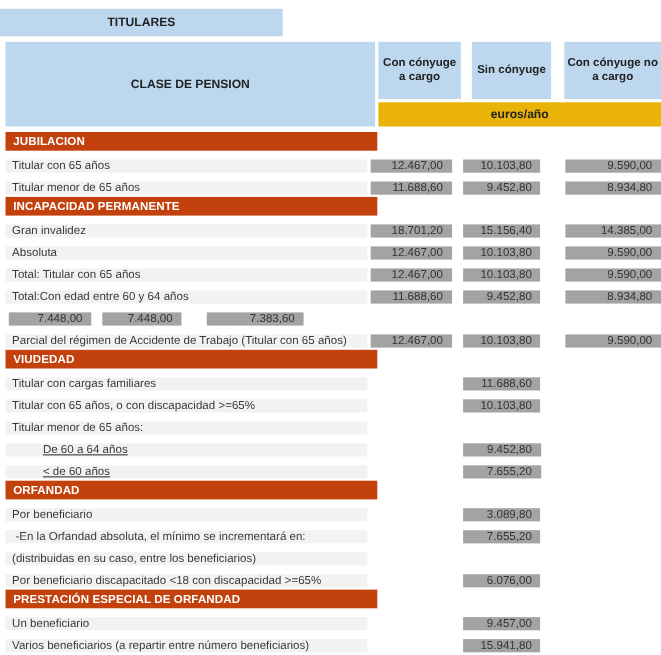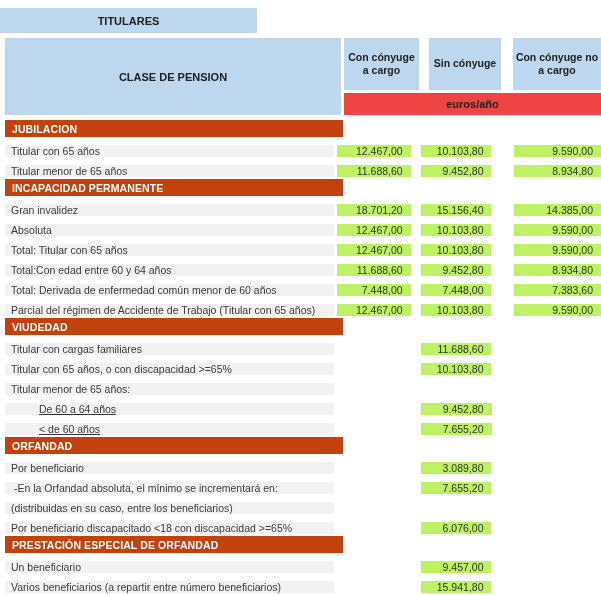--- a/index.html
+++ b/index.html
@@ -29,21 +29,21 @@
   .col-headers { display: flex; height: 52px; margin-bottom: 3px; }
   .col-h {
     background: #bdd7ee; display: flex; align-items: center; justify-content: center;
     text-align: center; font-weight: bold; font-size: 10.5px; color: #222222;
     line-height: 1.25; padding: 0 2px;
   }
   .col-h.c1 { width: 75px; }
   .col-h.c2 { width: 72px; margin-left: 10px; }
   .col-h.c3 { width: 88px; margin-left: 12px; }
   .unit-cell {
-    height: 22px; background: #ef4444;
+    height: 22px; background: #eab308;
     display: flex; align-items: center; justify-content: center;
     font-weight: bold; font-size: 11px; color: #222222;
   }
 
   
   .section-row { display: flex; height: 17px; margin-left: 5px; margin-bottom: 2px; }
   .section-bar {
     width: 338px; background: #c2410c; color: #ffffff;
     display: flex; align-items: center; padding-left: 7px;
     font-weight: bold; font-size: 10.5px; letter-spacing: 0.1px;
@@ -57,21 +57,21 @@
   .lbl.ind0 { padding-left: 6px; }
   .lbl.ind1 { padding-left: 9px; }
   .lbl.ind2 { padding-left: 34px; text-decoration: underline; }
   .val {
     display: flex; align-items: center; justify-content: flex-end;
     padding-right: 8px; font-size: 10.5px; color: #333333;
   }
   .val.v1 { width: 75px; margin-left: 3px; }
   .val.v2 { width: 72px; margin-left: 10px; }
   .val.v3 { width: 88px; margin-left: 23px; }
-  .val.filled { background: #bef264; }
+  .val.filled { background: #a3a3a3; }
   .val.empty  { background: #f2f2f2; }
 </style>
 </head>
 <body>
 
 <div class="page">
 
   <div class="titulares-row">
     <div class="titulares-cell">TITULARES</div>
   </div>
@@ -125,21 +125,20 @@
         <div class="val v2 filled">10.103,80</div>
         <div class="val v3 filled">9.590,00</div>
       </div>
       <div class="data-row">
         <div class="lbl ind0">Total:Con edad entre 60 y 64 años</div>
         <div class="val v1 filled">11.688,60</div>
         <div class="val v2 filled">9.452,80</div>
         <div class="val v3 filled">8.934,80</div>
       </div>
       <div class="data-row">
-        <div class="lbl ind0">Total: Derivada de enfermedad común menor de 60 años</div>
         <div class="val v1 filled">7.448,00</div>
         <div class="val v2 filled">7.448,00</div>
         <div class="val v3 filled">7.383,60</div>
       </div>
       <div class="data-row">
         <div class="lbl ind0">Parcial del régimen de Accidente de Trabajo (Titular con 65 años)</div>
         <div class="val v1 filled">12.467,00</div>
         <div class="val v2 filled">10.103,80</div>
         <div class="val v3 filled">9.590,00</div>
       </div>

